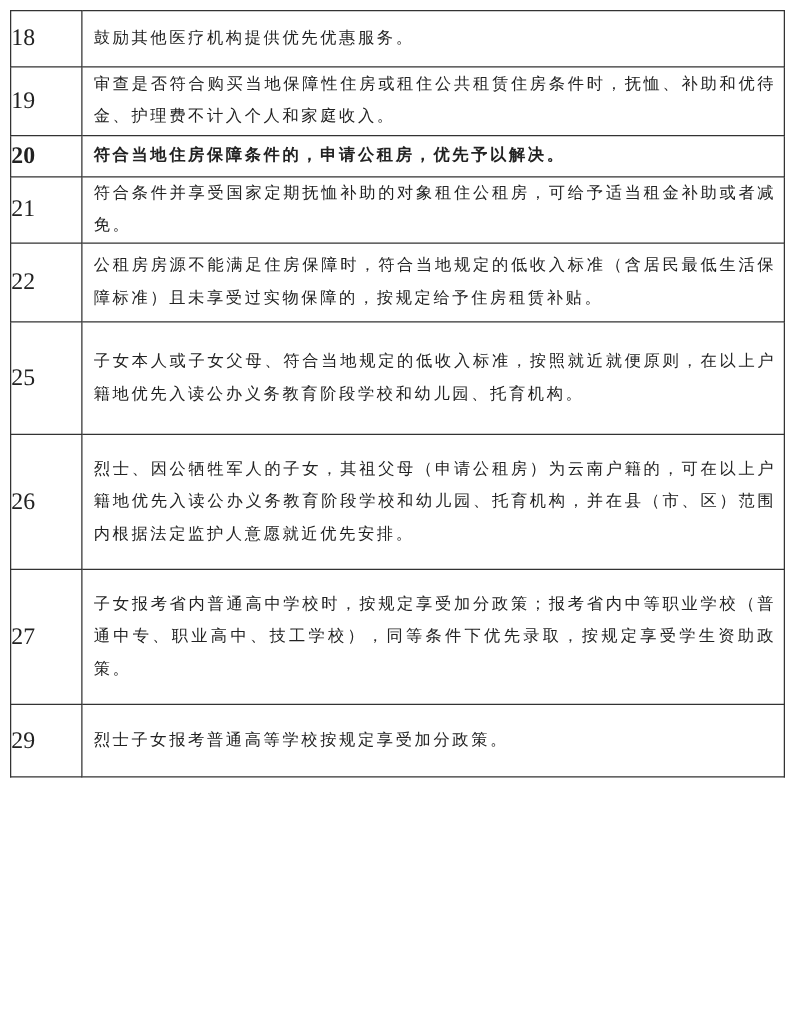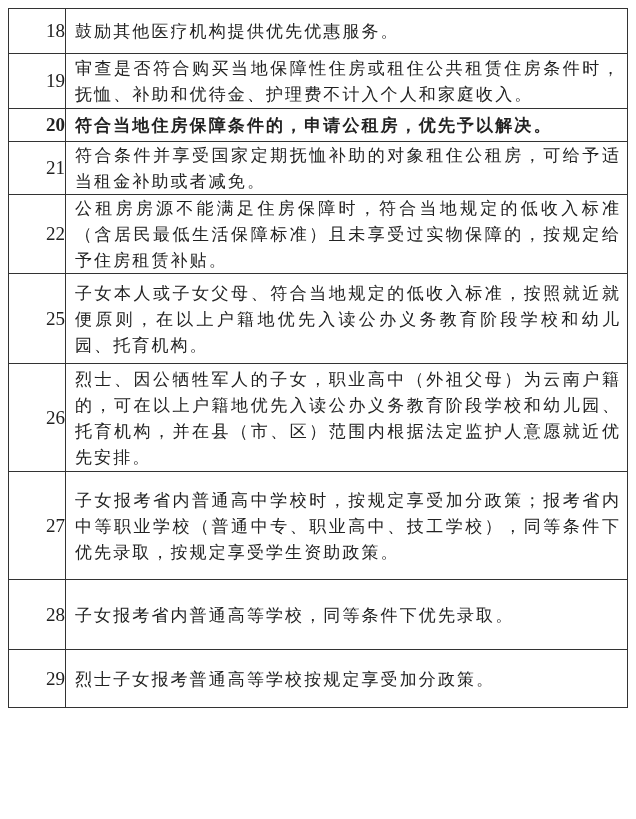--- a/index.html
+++ b/index.html
@@ -10,22 +10,22 @@
     border-collapse: collapse;
     table-layout: fixed;
     font-family: "DejaVu Serif", "Liberation Serif", serif;
     color: #222;
   }
   .doc-table td {
     border: 1.3px solid #333;
     vertical-align: middle;
     padding: 0;
   }
-  .col-num { width: 56px; text-align: right; font-family: "Liberation Serif", "DejaVu Serif", serif; font-size: 19px; }
-  .col-text { padding: 0 6px 0 9px !important; font-size: 17px; line-height: 26px; letter-spacing: 2.1px; text-align: justify; }
+  .col-num { width: 56px; text-align: left; font-family: "Liberation Serif", "DejaVu Serif", serif; font-size: 19px; }
+  .col-text { padding: 0 6px 0 9px !important; font-size: 13px; line-height: 26px; letter-spacing: 2.1px; text-align: justify; }
 </style>
 </head>
 <body>
 
 <table class="doc-table">
   <tbody id="tbody">
   <tr style="height: 45px;">
     <td class="col-num">18</td>
     <td class="col-text">鼓励其他医疗机构提供优先优惠服务。</td>
   </tr>
@@ -52,31 +52,27 @@
 
 
 
   <tr style="height: 90px; padding-left: 32px;">
     <td class="col-num">25</td>
     <td class="col-text">子女本人或子女父母、符合当地规定的低收入标准，按照就近就便原则，在以上户籍地优先入读公办义务教育阶段学校和幼儿园、托育机构。</td>
   </tr>
 
   <tr style="height: 108px;">
     <td class="col-num">26</td>
-    <td class="col-text">烈士、因公牺牲军人的子女，职业高中（外祖父母）为云南户籍的，可在以上户籍地优先入读公办义务教育阶段学校和幼儿园、托育机构，并在县（市、区）范围内根据法定监护人意愿就近优先安排。</td>
+    <td class="col-text">烈士、因公牺牲军人的子女，其祖父母（申请公租房）为云南户籍的，可在以上户籍地优先入读公办义务教育阶段学校和幼儿园、托育机构，并在县（市、区）范围内根据法定监护人意愿就近优先安排。</td>
   </tr>
 
   <tr style="height: 108px;">
     <td class="col-num">27</td>
     <td class="col-text">子女报考省内普通高中学校时，按规定享受加分政策；报考省内中等职业学校（普通中专、职业高中、技工学校），同等条件下优先录取，按规定享受学生资助政策。</td>
   </tr>
 
-  <tr style="height: 70px;">
-    <td class="col-num">28</td>
-    <td class="col-text">子女报考省内普通高等学校，同等条件下优先录取。</td>
-  </tr>
 
   <tr style="height: 58px;">
     <td class="col-num">29</td>
     <td class="col-text">烈士子女报考普通高等学校按规定享受加分政策。</td>
   </tr>
 </tbody>
 </table>
 
 </body></html>

